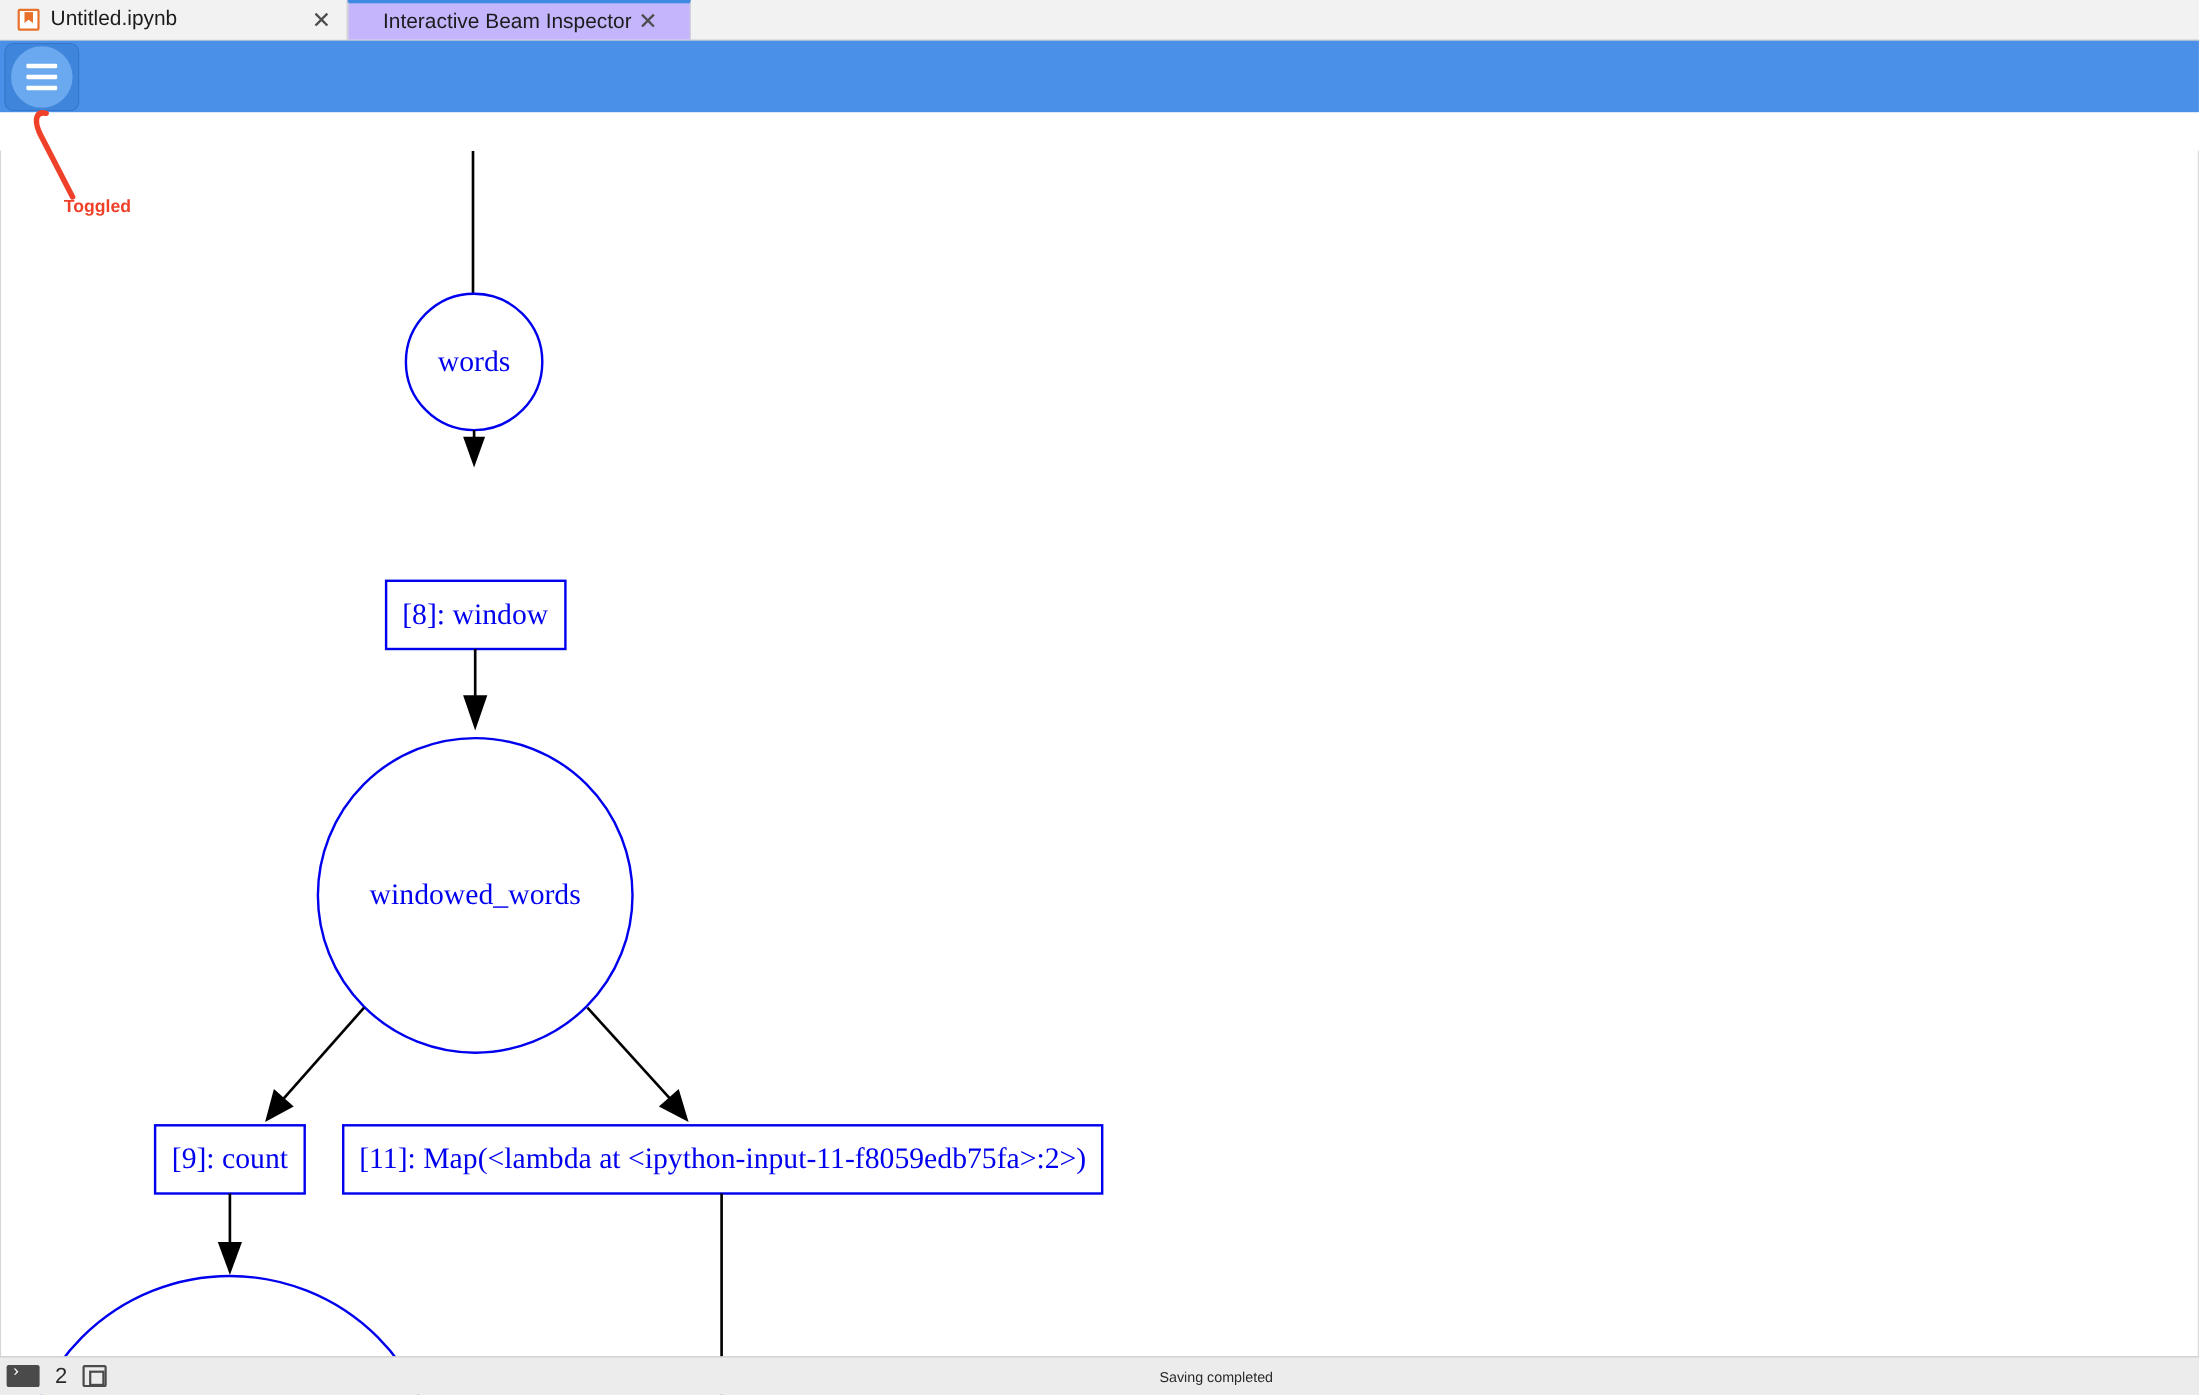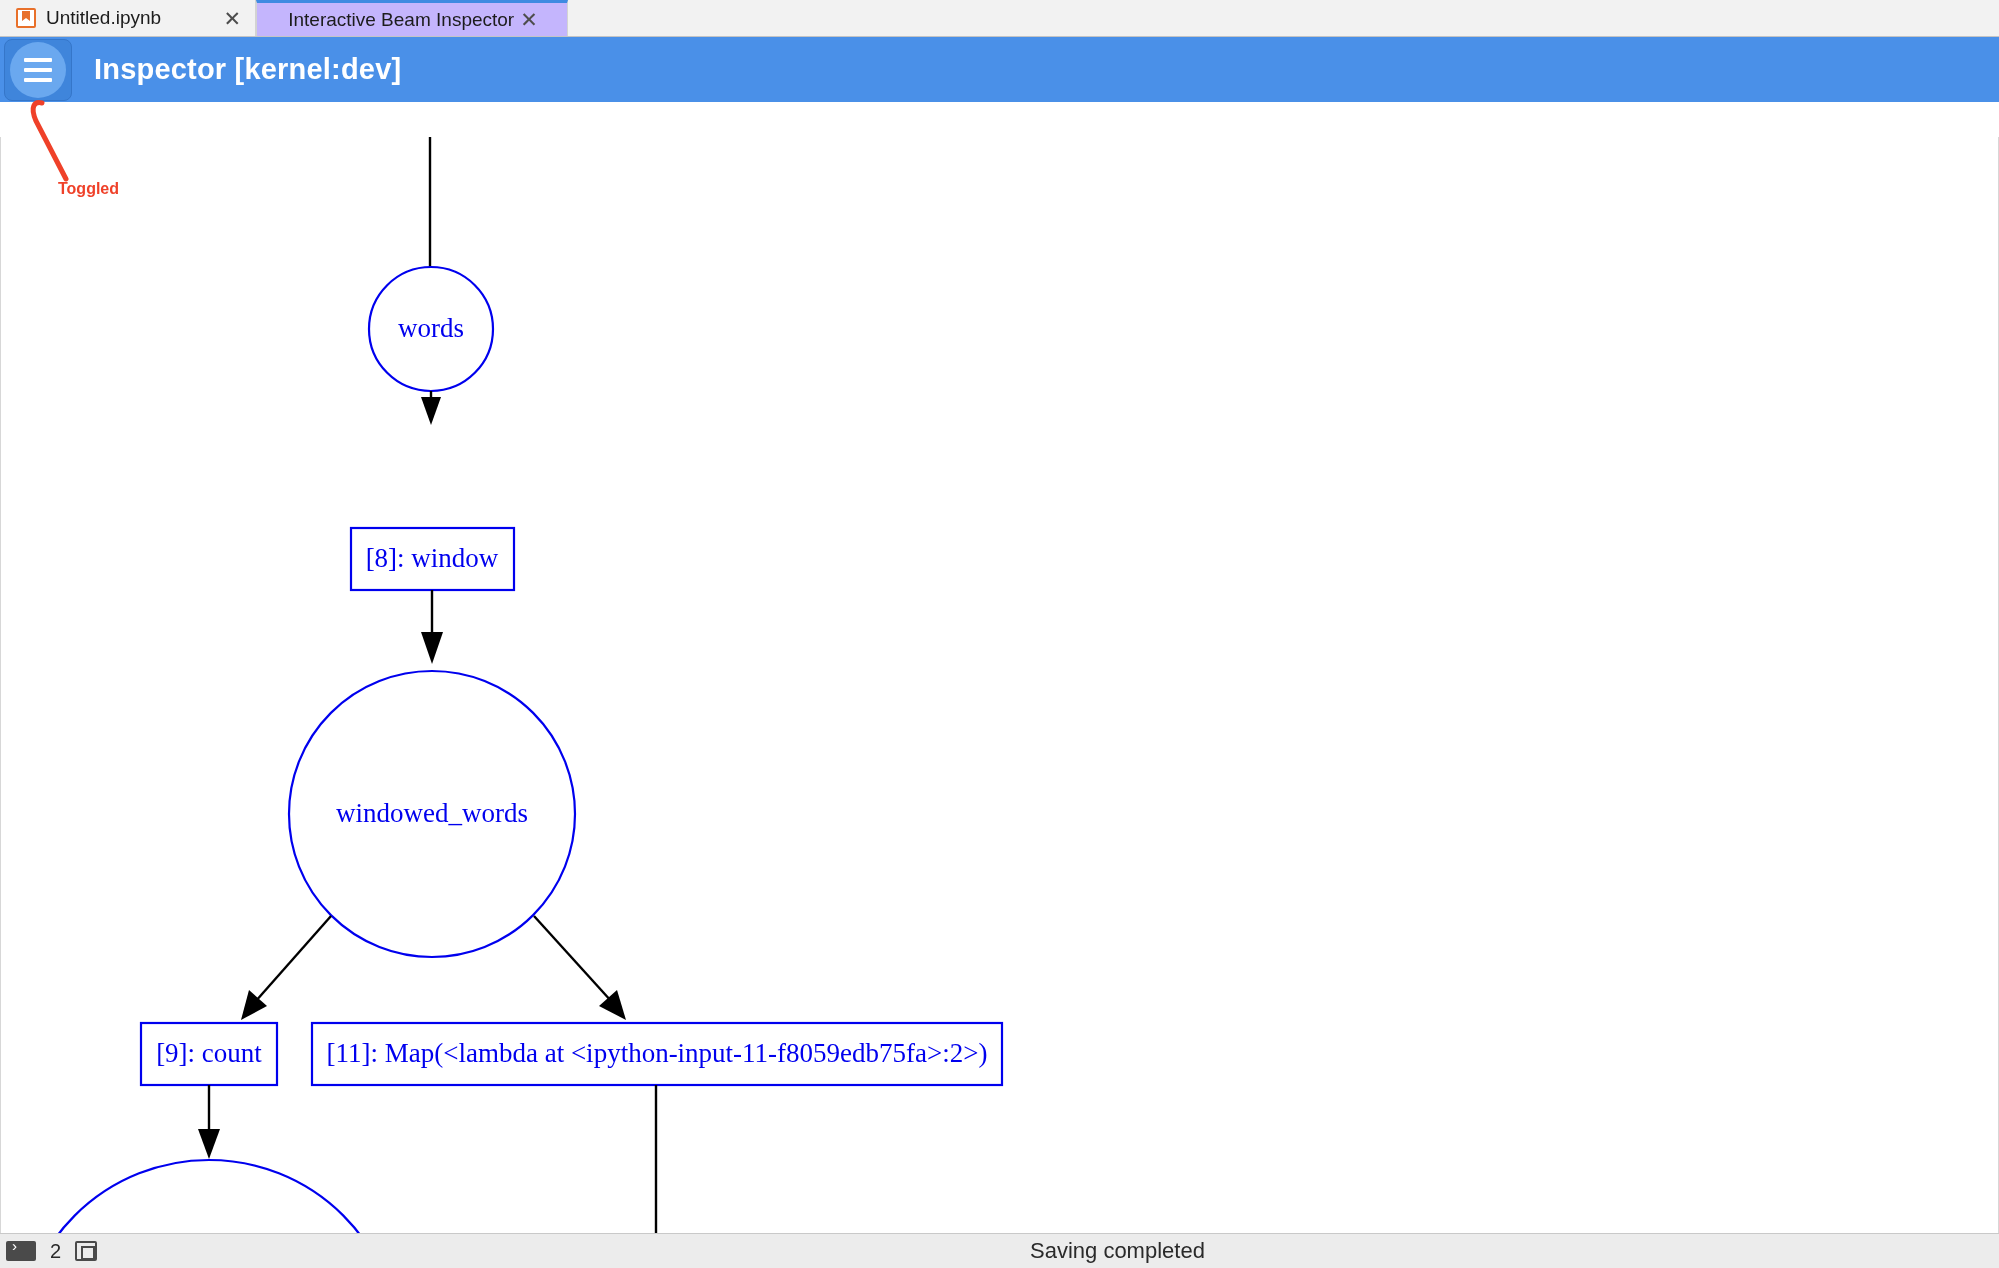--- a/index.html
+++ b/index.html
@@ -20,21 +20,21 @@
   }
   .tab {
     display: flex; align-items: center; gap: 10px;
     padding: 0 14px 0 16px;
     background: #f2f2f2;
     border-right: 1px solid #d3d3d3;
     font-size: 19px; color: #1c1c1c;
     position: relative;
     white-space: nowrap;
   }
-  .tab.inactive { width: 256px; }
+  .tab.inactive { width: 316px; }
   .tab.active {
     width: 312px;
     background: #c4b5fd;
     border-top: 3px solid #3e8ae2;
     border-right: 1px solid #d3d3d3;
     border-left: 1px solid #d3d3d3;
     justify-content: center;
     gap: 6px;
   }
   .tab-title { flex: 0 1 auto; overflow: hidden; text-overflow: ellipsis; }
@@ -137,22 +137,22 @@
   .status-count { font-size: 20px; color: #2a2a2a; }
   .kernel-icon {
     width: 22px; height: 20px; position: relative;
     border: 2px solid #4a4a4a; border-radius: 2px;
   }
   .kernel-icon::before {
     content: ""; position: absolute; left: 4px; top: 3px;
     width: 10px; height: 10px; border: 2px solid #4a4a4a;
   }
   .status-msg {
-    position: absolute; left: 1030px;
-    font-size: 22px; color: #2a2a2a;
+    position: absolute; left: 1054px;
+    font-size: 13px; color: #2a2a2a;
     white-space: nowrap;
   }
 </style>
 </head>
 <body>
 
 <div class="tabbar">
   <div class="tab inactive">
     <span class="nb-icon"></span>
     <span class="tab-title">Untitled.ipynb</span>
@@ -165,21 +165,20 @@
 </div>
 
 <div class="header">
   <div class="menu-btn">
     <div class="menu-btn-circle">
       <span class="menu-bar"></span>
       <span class="menu-bar"></span>
       <span class="menu-bar"></span>
     </div>
   </div>
-  <div class="header-title">Inspector [kernel:dev]</div>
 </div>
 
 <div class="graph-panel">
   <svg class="graph-svg" width="1997" height="1131" viewBox="0 0 1997 1131">
 
     <g>
       <line class="edge-line" x1="429" y1="0" x2="429" y2="170"></line>
       <polygon class="edge-head" points="429,190 419,162 439,162"></polygon>
     </g>
 

